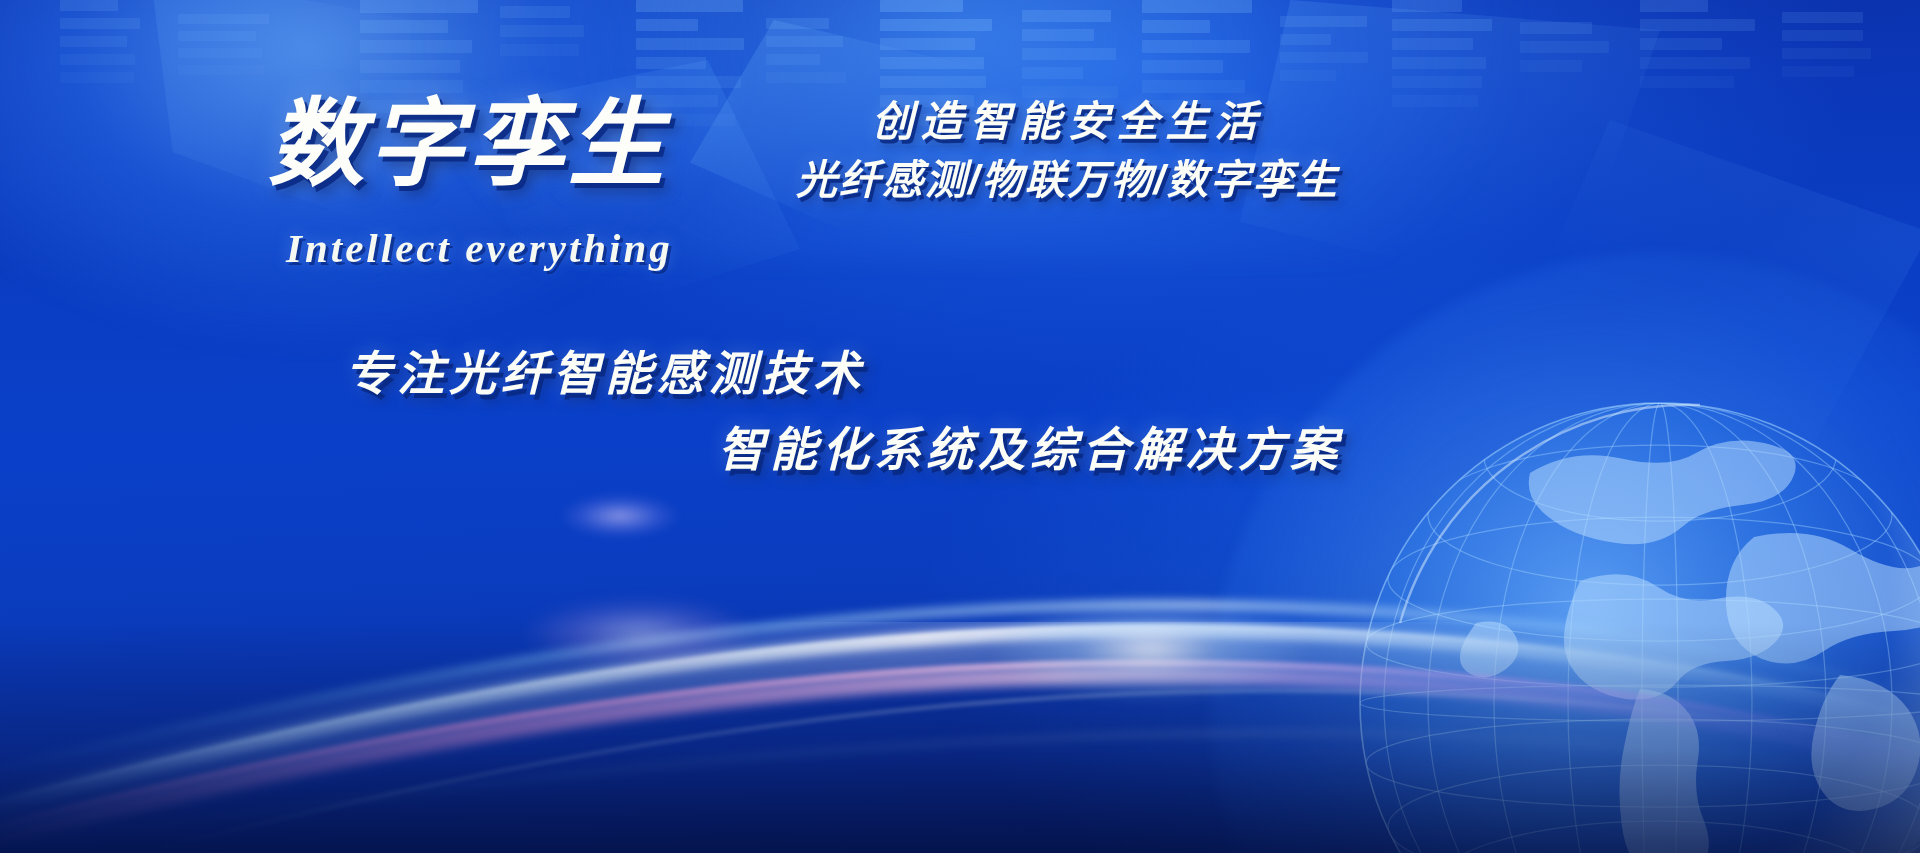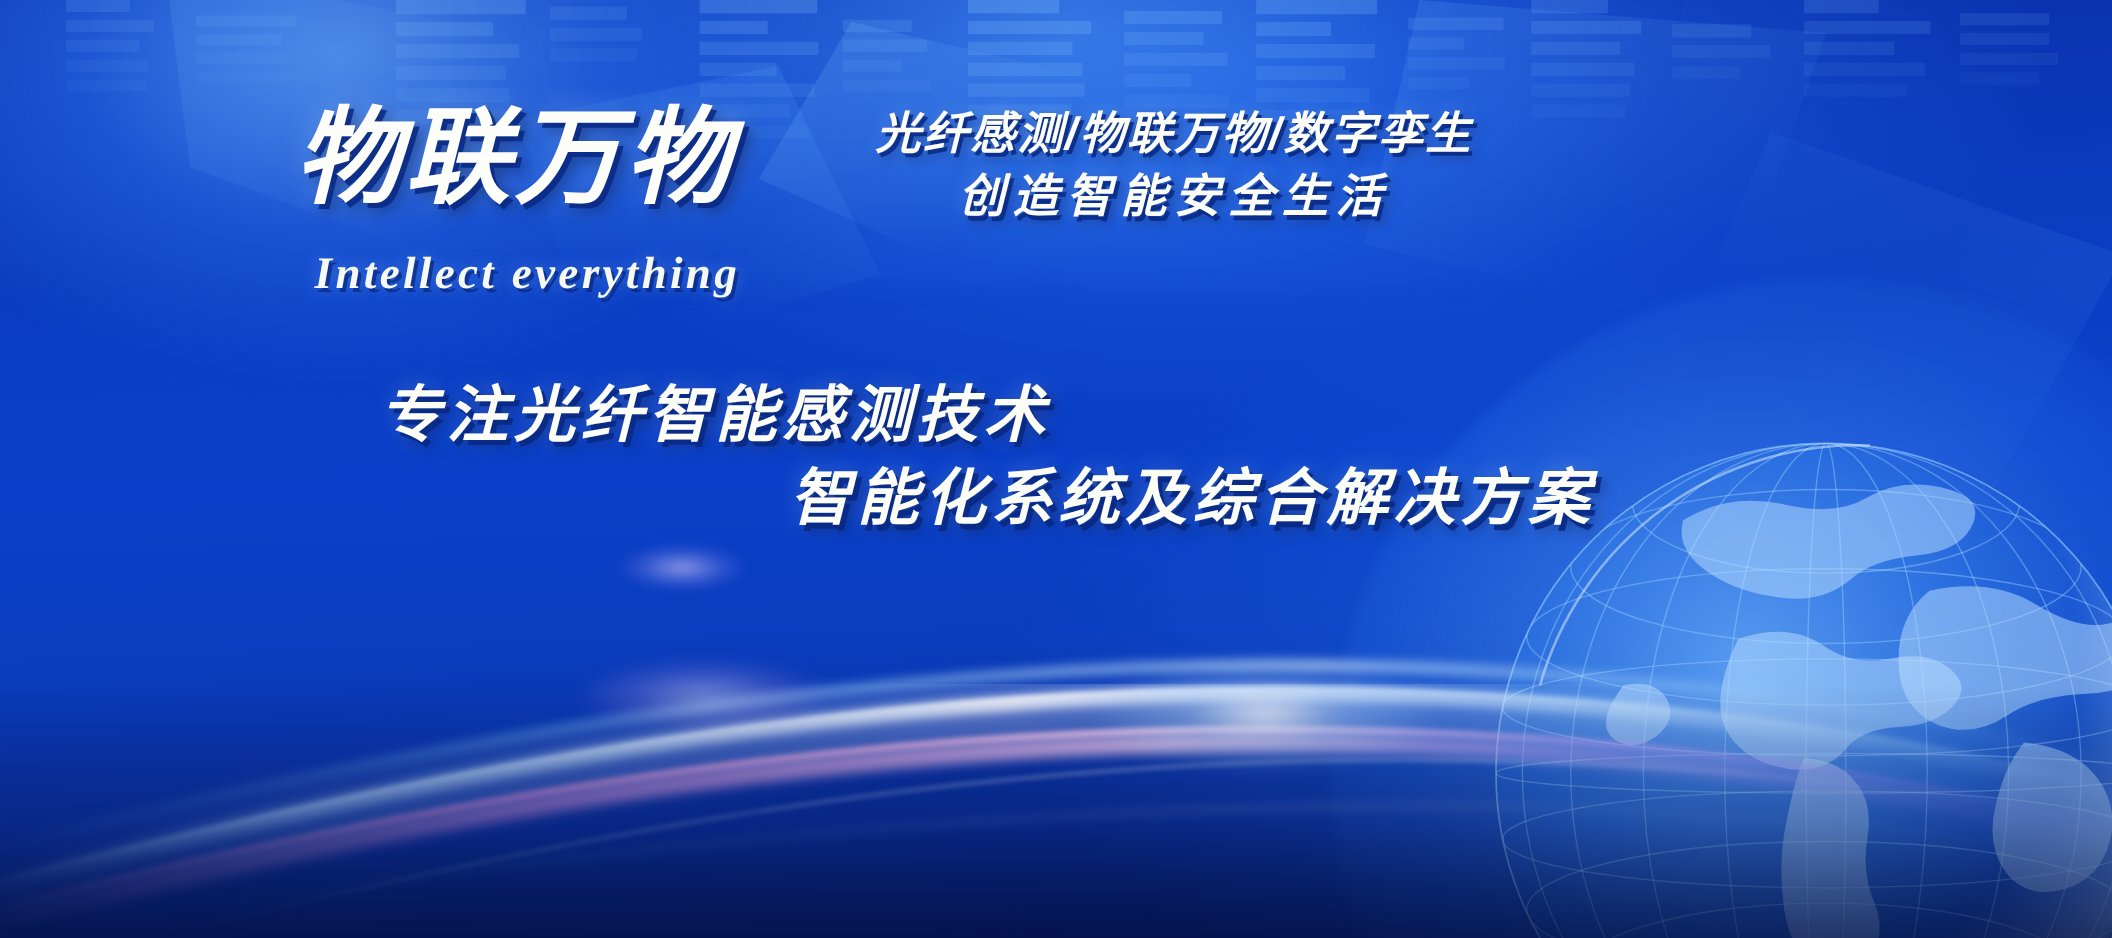--- a/index.html
+++ b/index.html
@@ -127,23 +127,23 @@
     text-shadow:
       3px 4px 0 rgba(8,40,130,.85),
       5px 6px 10px rgba(4,20,80,.45),
       0 0 18px rgba(185,222,255,.30);
     white-space:nowrap;
   }
   .tagline .t-line.t2{font-size:42px;letter-spacing:7px;}
 
   .body-copy{position:absolute;left:0;top:350px;width:1920px;}
   .body-line{
-    font-family:Liberation Serif, serif;
+    font-family:Liberation Sans, sans-serif;
     font-weight:bold;font-style:italic;
-    font-size:56px;line-height:1;letter-spacing:5px;
+    font-size:47px;line-height:1;letter-spacing:5px;
     color:#fbfdf6;
     text-shadow:
       4px 5px 0 rgba(8,40,130,.88),
       6px 7px 12px rgba(4,20,80,.5),
       0 0 20px rgba(185,222,255,.30);
     white-space:nowrap;position:absolute;
   }
   .bl1{left:345px;top:0;}
   .bl2{left:718px;top:76px;}
 </style>
@@ -368,27 +368,27 @@
     </svg>
     <div class="hotspot"></div>
     <div class="hotspot2"></div>
     <div class="lensflare"></div>
   </div>
 
   <div class="horizon"></div>
 
   <div class="copy">
 
-    <div class="headline">物联万物</div>
+    <div class="headline">数字孪生</div>
 
     <div class="headline-en">Intellect everything</div>
 
     <div class="tagline">
+      <div class="t-line t2">创造智能安全生活</div>
       <div class="t-line t1">光纤感测/物联万物/数字孪生</div>
-      <div class="t-line t2">创造智能安全生活</div>
     </div>
 
     <div class="body-copy">
       <div class="body-line bl1">专注光纤智能感测技术</div>
       <div class="body-line bl2">智能化系统及综合解决方案</div>
     </div>
 
   </div>
 </div>
 

